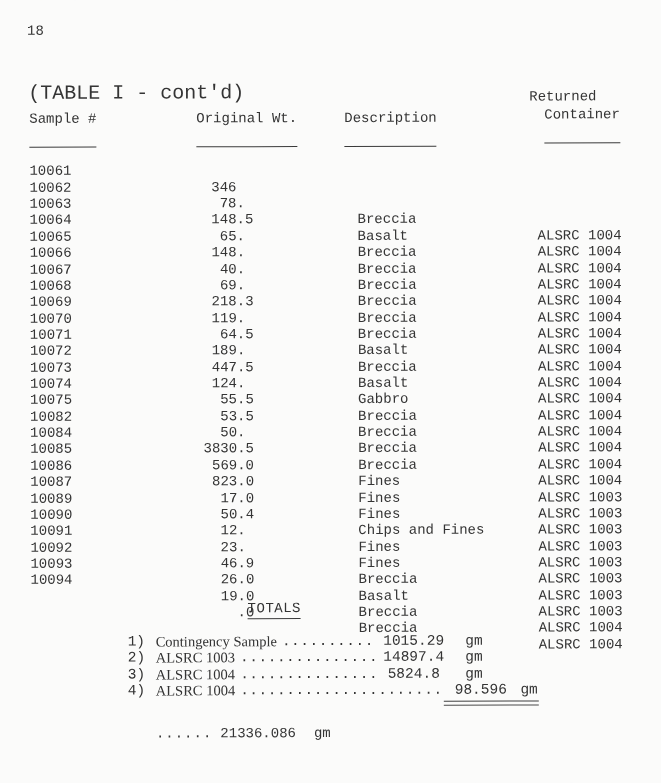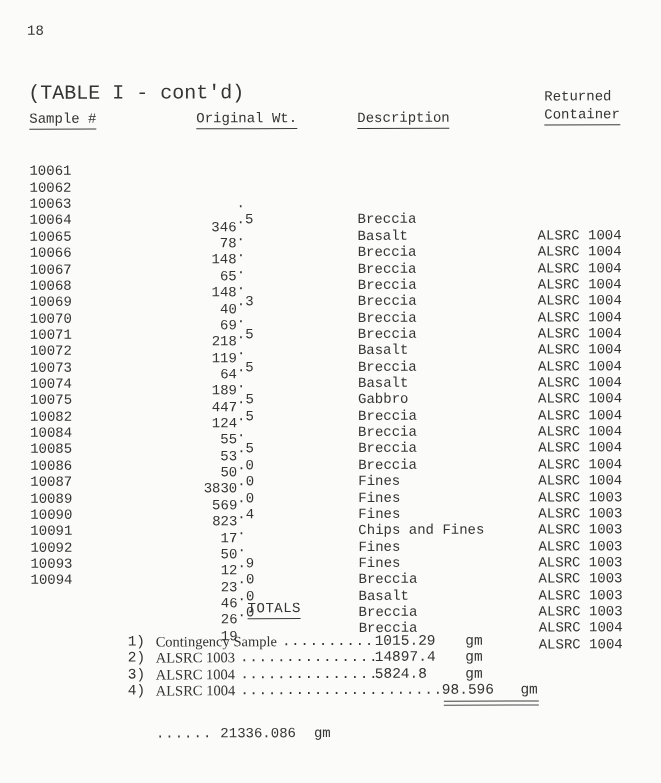--- a/index.html
+++ b/index.html
@@ -9,46 +9,46 @@
     color:#343434;
   }
   .page{
     position:relative;width:661px;height:783px;background:#fbfbfa;
     transform:rotate(-0.15deg);
   }
   .pagenum{position:absolute;left:28px;top:22px;font-size:14px;}
   .tabletitle{position:absolute;left:29px;top:81px;font-size:20px;white-space:pre;}
 
   .hdr{position:absolute;font-size:14px;white-space:pre;}
-  .h-returned{left:545px;top:89px;}
-  .h-underlined{border-bottom:1.2px solid #3a3a3a;padding-bottom:2px;}
+  .h-returned{left:530px;top:89px;}
+  .h-underlined{border-bottom:1.2px solid #3a3a3a;padding-bottom:20px;}
   .h-sample{left:30px;top:110px;}
   .h-weight{left:197px;top:110px;text-align:center;}
-  .h-desc{left:358px;top:110px;text-align:center;}
+  .h-desc{left:345px;top:110px;text-align:center;}
   .h-cont{left:545px;top:107px;}
 
   .rows{position:absolute;left:0;top:146px;width:661px;font-size:14px;}
   .row{position:relative;height:16.36px;line-height:16.36px;white-space:pre;}
   .c-sample{position:absolute;left:30px;}
-  .c-wt-int{position:absolute;left:140px;width:97px;text-align:right;margin-top:40px;}
+  .c-wt-int{position:absolute;left:140px;width:97px;text-align:right;}
   .c-wt-frac{position:absolute;left:237px;}
   .c-desc{position:absolute;left:358px;}
   .c-cont{position:absolute;left:538px;}
 
   .totals-title{
     position:absolute;left:247px;top:600px;font-size:14px;
     border-bottom:1.2px solid #3a3a3a;padding-bottom:2px;letter-spacing:.5px;
   }
   .totals{position:absolute;left:127px;top:633px;font-size:14.5px;}
   .t-line{position:relative;display:flex;width:355px;height:16.3px;line-height:16.3px;white-space:pre;}
   .t-line.wide{width:410px;}
   .t-num{width:28px;flex:none;}
   .t-label{flex:none;font-family:Liberation Serif, serif;}
   .t-dots{flex:1;overflow:hidden;white-space:nowrap;padding:0 5px;letter-spacing:.5px;}
-  .t-value{width:78px;flex:none;text-align:left;}
+  .t-value{width:78px;flex:none;text-align:center;}
   .t-unit{width:30px;flex:none;text-align:right;}
   .t-line.wide .t-unit{width:18px;}
 
   .double-rule{
     position:absolute;left:443px;top:701px;width:95px;height:3px;
     border-top:1.6px solid #3f3f3f;border-bottom:1.4px solid #4a4a4a;
   }
   .grand{
     position:absolute;left:155px;top:725px;font-size:14px;
     display:flex;white-space:pre;line-height:16px;

